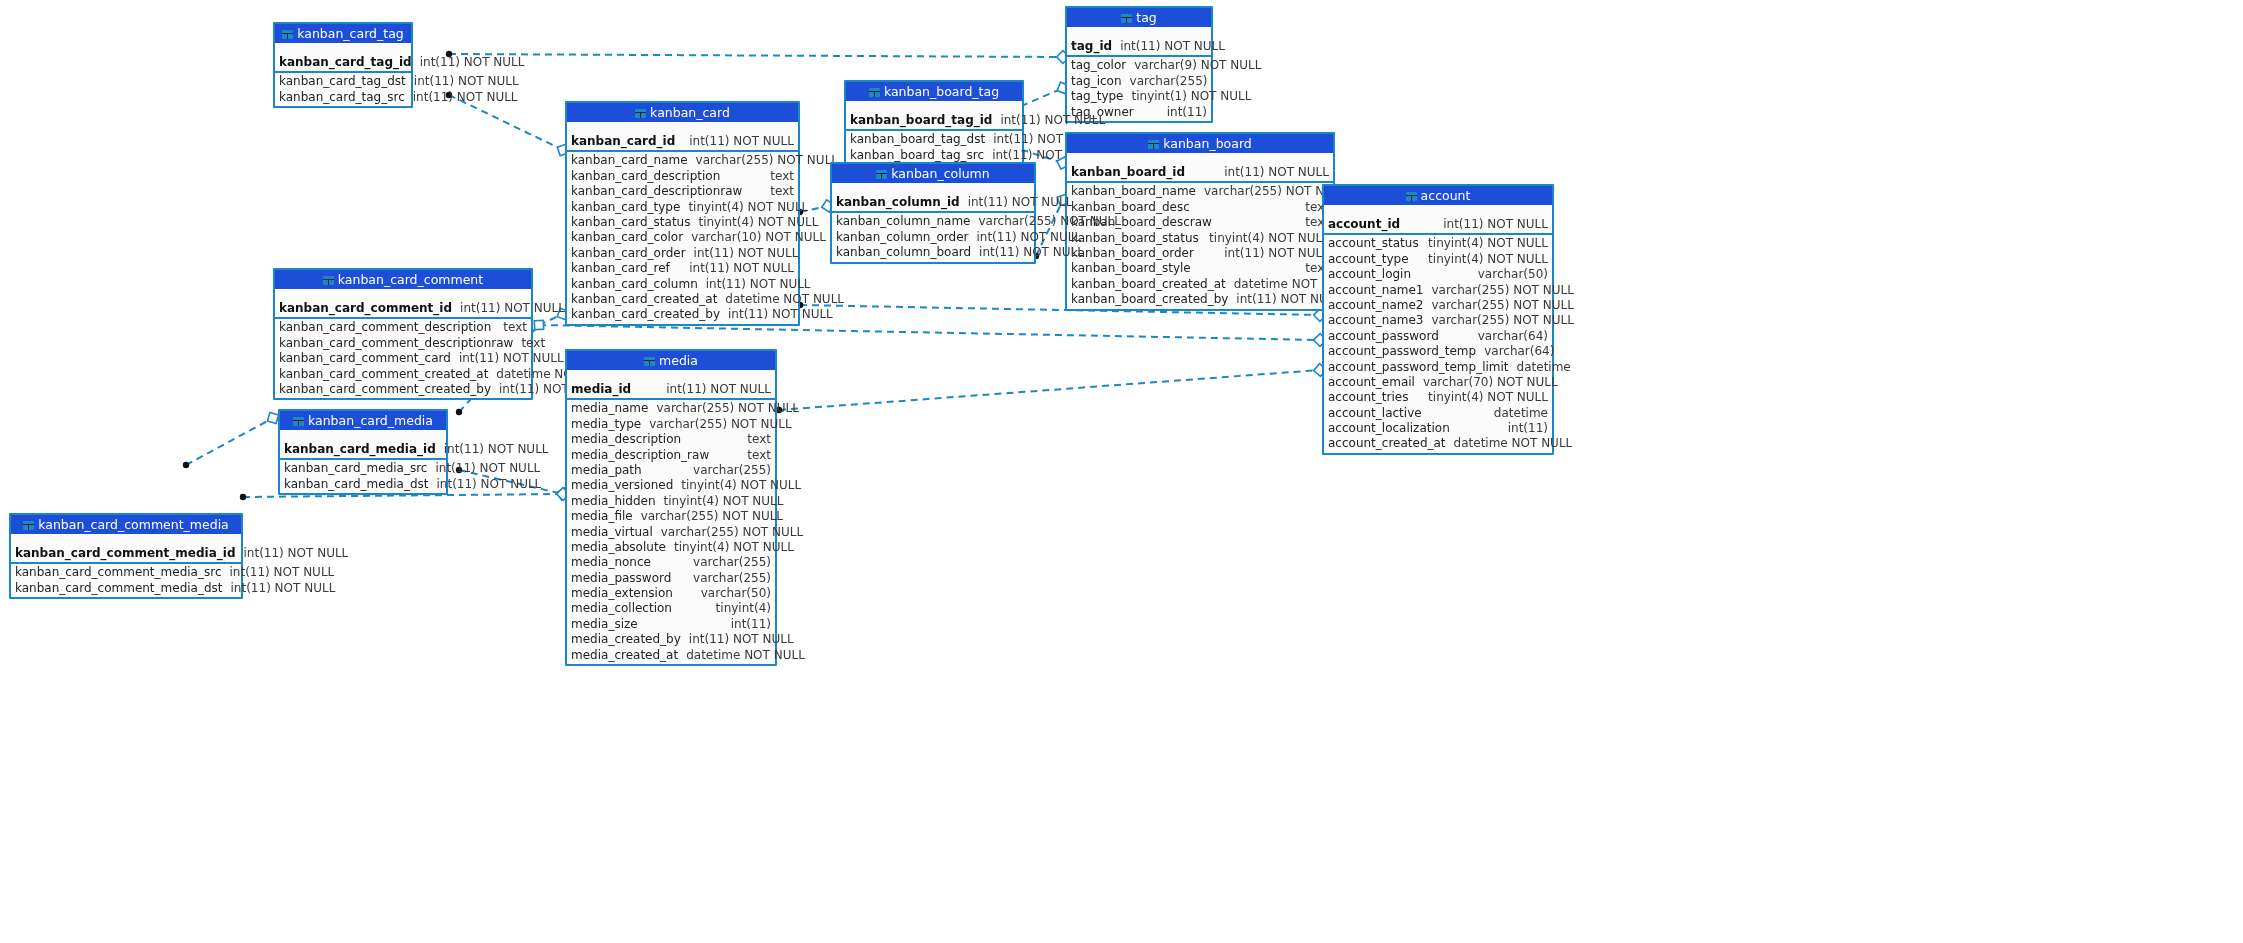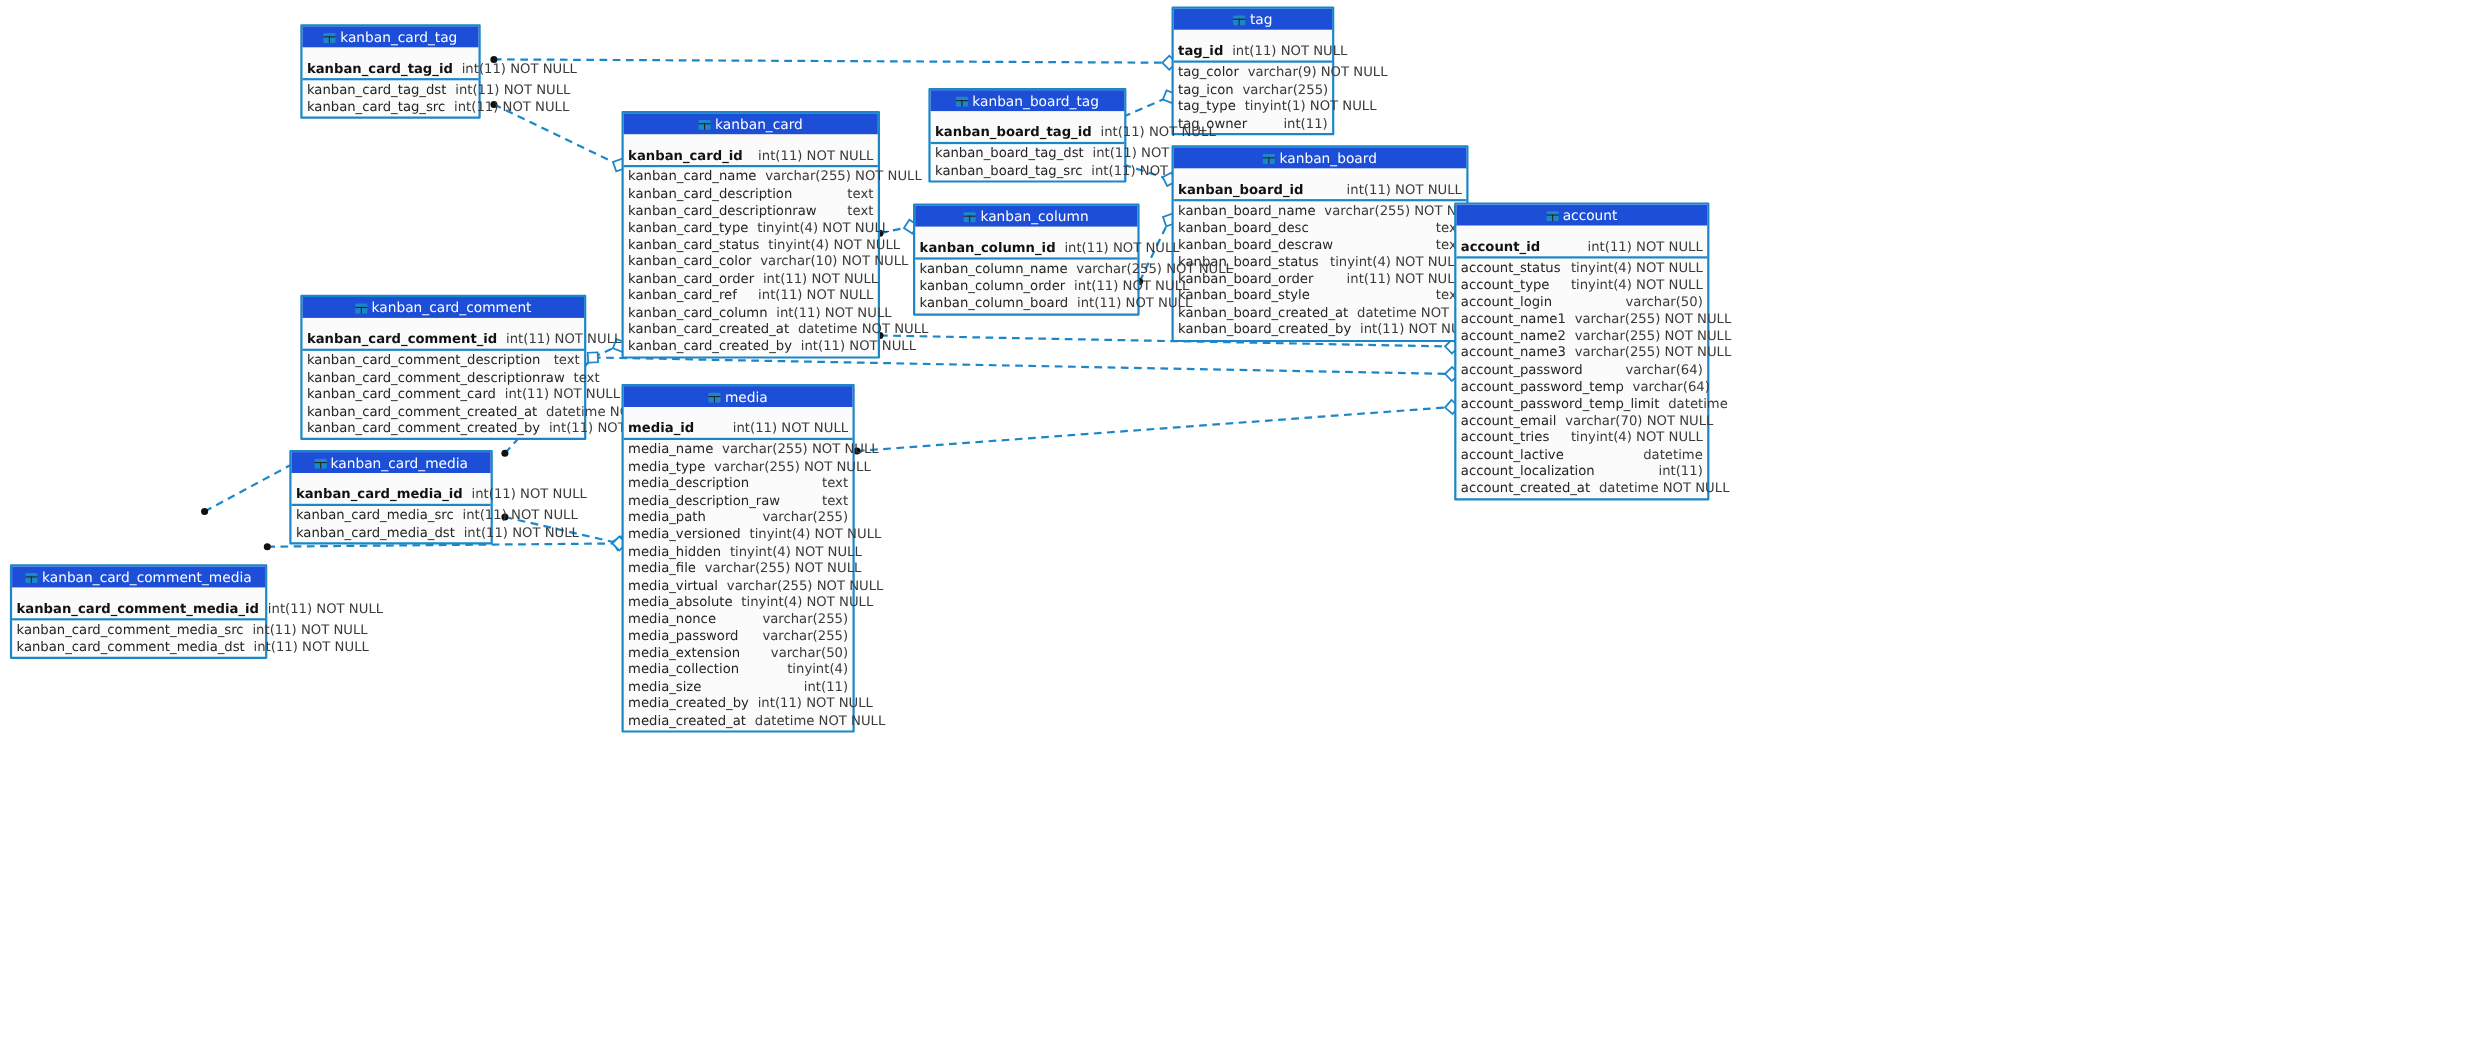--- a/index.html
+++ b/index.html
@@ -160,21 +160,21 @@
         <circle cx="186" cy="465" r="3.2" fill="#111"></circle>
         <rect x="268.5" y="413.5" width="9" height="9" fill="#ffffff" stroke="#1b87c9" stroke-width="1.6" transform="rotate(16.62075691389206 273 418)"></rect>
       </g>
       <g>
         <line x1="243" y1="497" x2="563" y2="494" stroke="#1b87c9" stroke-width="2" stroke-dasharray="7,5"></line>
         <circle cx="243" cy="497" r="3.2" fill="#111"></circle>
         <rect x="558.5" y="489.5" width="9" height="9" fill="#ffffff" stroke="#1b87c9" stroke-width="1.6" transform="rotate(44.462867802990885 563 494)"></rect>
       </g>
     </svg>
   <div id="entities-layer">
-      <div class="entity" style="left: 273px; top: 22px; width: 164px;">
+      <div class="entity" style="left: 273px; top: 22px; width: 140px;">
         <div class="entity-header"><span class="tbl-icon"></span><span>kanban_card_tag</span></div>
         <div class="pk-row pk-wrap">
           <div class="row pk">
             <span class="fname">kanban_card_tag_id</span>
             <span class="ftype">int(11) NOT NULL</span>
           </div>
         </div>
         <div class="rows-body">
           <div class="row">
             <span class="fname">kanban_card_tag_dst</span>
@@ -323,21 +323,21 @@
           <div class="row">
             <span class="fname">kanban_board_created_at</span>
             <span class="ftype">datetime NOT NULL</span>
           </div>
           <div class="row">
             <span class="fname">kanban_board_created_by</span>
             <span class="ftype">int(11) NOT NULL</span>
           </div>
         </div>
       </div>
-      <div class="entity" style="left: 830px; top: 185px; width: 206px;">
+      <div class="entity" style="left: 830px; top: 162px; width: 206px;">
         <div class="entity-header"><span class="tbl-icon"></span><span>kanban_column</span></div>
         <div class="pk-row pk-wrap">
           <div class="row pk">
             <span class="fname">kanban_column_id</span>
             <span class="ftype">int(11) NOT NULL</span>
           </div>
         </div>
         <div class="rows-body">
           <div class="row">
             <span class="fname">kanban_column_name</span>
@@ -523,21 +523,21 @@
           <div class="row">
             <span class="fname">media_created_by</span>
             <span class="ftype">int(11) NOT NULL</span>
           </div>
           <div class="row">
             <span class="fname">media_created_at</span>
             <span class="ftype">datetime NOT NULL</span>
           </div>
         </div>
       </div>
-      <div class="entity" style="left: 263px; top: 409px; width: 185px;">
+      <div class="entity" style="left: 278px; top: 409px; width: 170px;">
         <div class="entity-header"><span class="tbl-icon"></span><span>kanban_card_media</span></div>
         <div class="pk-row pk-wrap">
           <div class="row pk">
             <span class="fname">kanban_card_media_id</span>
             <span class="ftype">int(11) NOT NULL</span>
           </div>
         </div>
         <div class="rows-body">
           <div class="row">
             <span class="fname">kanban_card_media_src</span>

